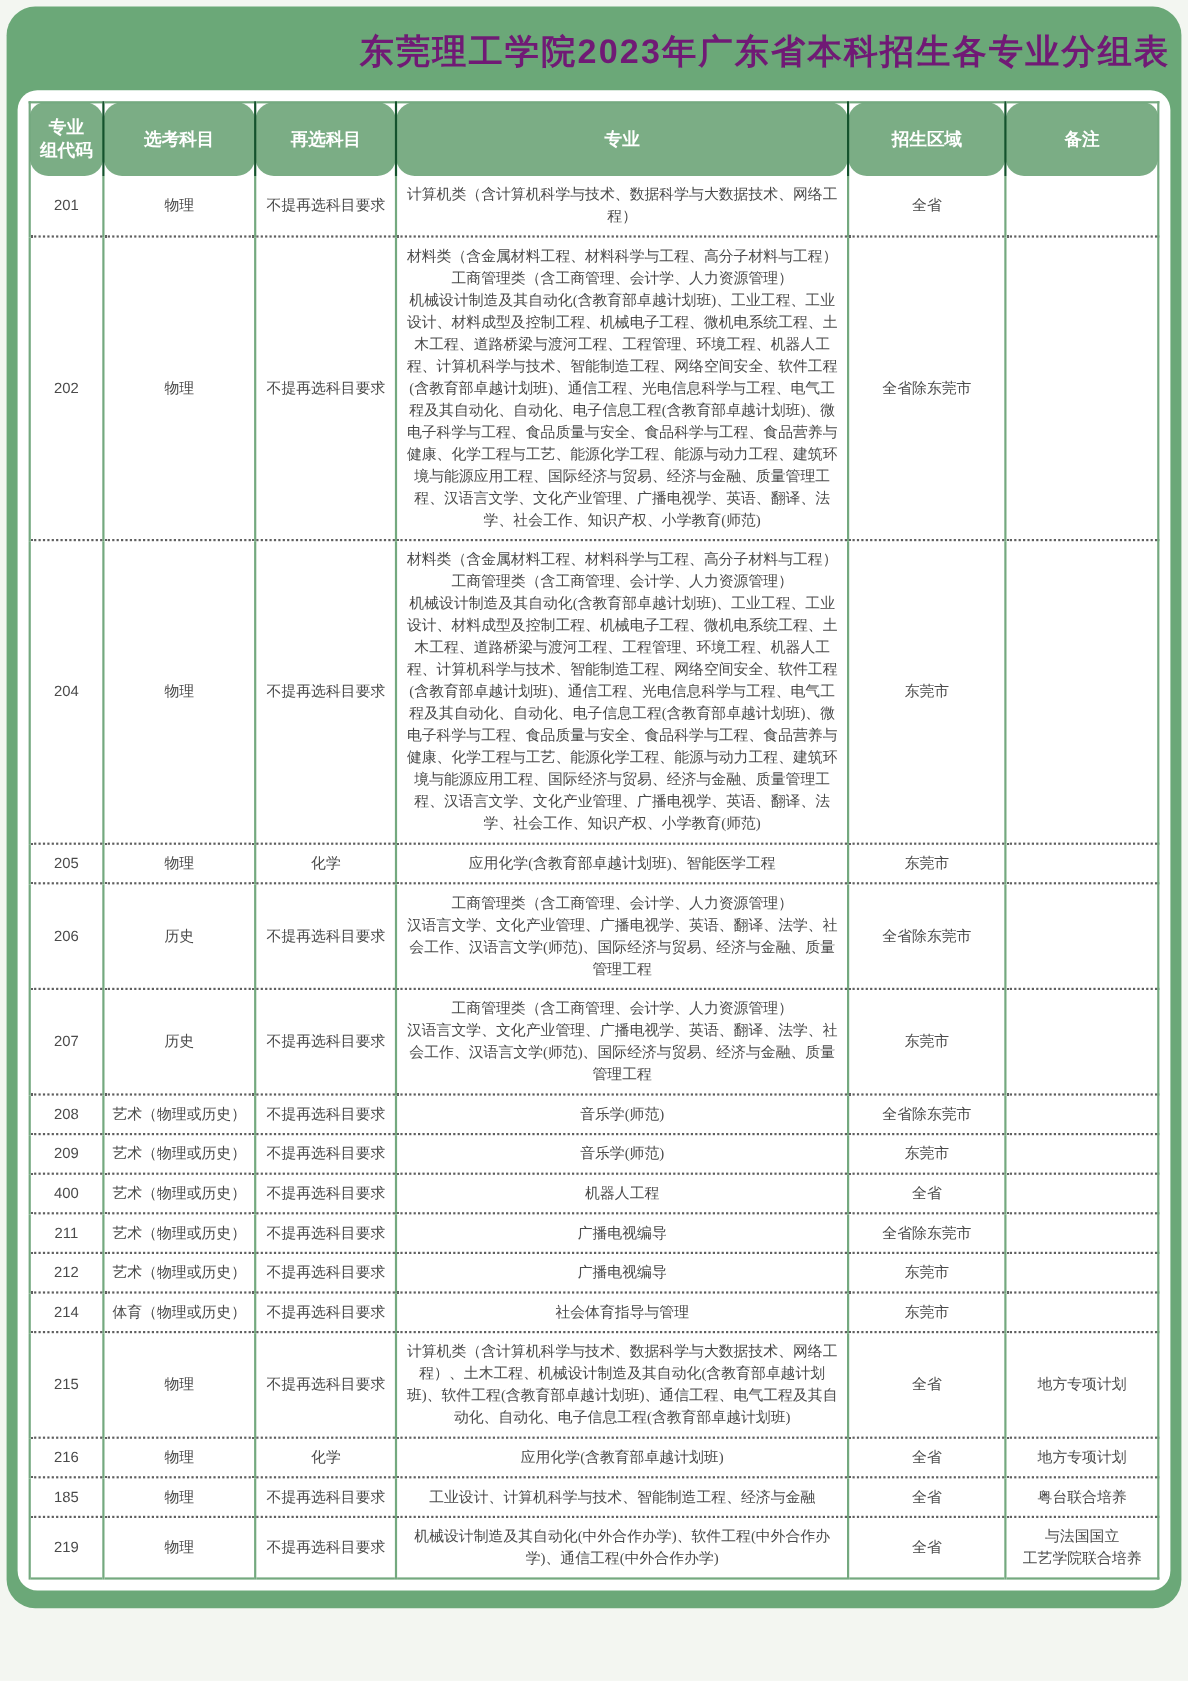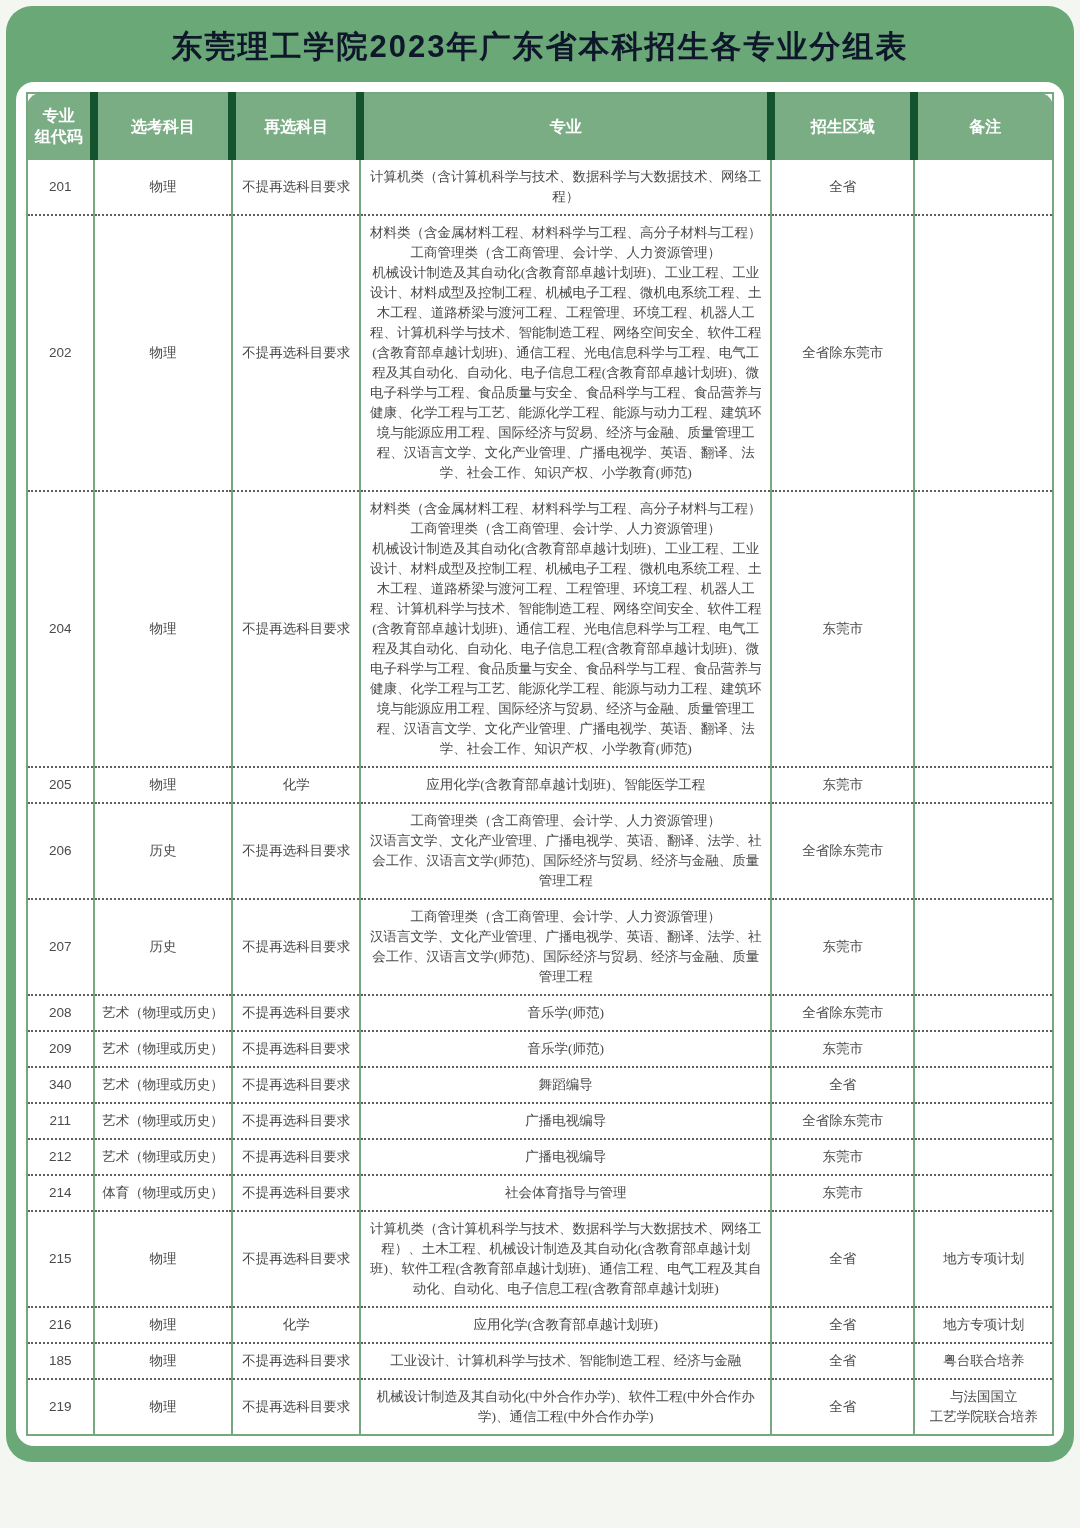--- a/index.html
+++ b/index.html
@@ -10,24 +10,24 @@
     font-family: "Liberation Sans", "DejaVu Sans", sans-serif;
     color: #4a4a4a;
   }
   .outer-card {
     margin: 6px 6px 0 6px;
     background: #6BA878;
     border-radius: 26px;
     padding: 8px 10px 16px 10px;
   }
   .page-title {
-    color: #0f172a;
+    color: #701a75;
     font-size: 31px;
     font-weight: bold;
-    text-align: center;
+    text-align: right;
     letter-spacing: 2px;
     padding: 12px 0 14px 0;
   }
   .inner-card {
     background: #ffffff;
     border-radius: 18px;
     padding: 10px;
   }
   table.group-table {
     width: 100%;
@@ -36,21 +36,22 @@
   }
   table.group-table th {
     background: #7BAD85;
     color: #ffffff;
     font-size: 16px;
     font-weight: bold;
     text-align: center;
     vertical-align: middle;
     padding: 12px 4px;
     white-space: pre-line;
-    border-left: 8px solid #14532d;
+    border-left: 2px solid #14532d;
+    border-radius: 17px;
   }
   table.group-table th:first-child { border-left: none; border-top-left-radius: 14px; }
   table.group-table th:last-child { border-top-right-radius: 14px; }
   table.group-table td {
     font-size: 13.5px;
     line-height: 20px;
     vertical-align: middle;
     padding: 7px 6px;
     white-space: pre-line;
     text-align: center;
@@ -151,24 +152,24 @@
           </tr>
           <tr>
             <td class="col-code">209</td>
             <td class="col-subjects">艺术（物理或历史）</td>
             <td class="col-re">不提再选科目要求</td>
             <td class="col-major">音乐学(师范)</td>
             <td class="col-region">东莞市</td>
             <td class="col-remark"></td>
           </tr>
           <tr>
-            <td class="col-code">340</td>
-            <td class="col-subjects">艺术（物理或历史）</td>
-            <td class="col-re">不提再选科目要求</td>
-            <td class="col-major">舞蹈编导</td>
+            <td class="col-code">400</td>
+            <td class="col-subjects">艺术（物理或历史）</td>
+            <td class="col-re">不提再选科目要求</td>
+            <td class="col-major">机器人工程</td>
             <td class="col-region">全省</td>
             <td class="col-remark"></td>
           </tr>
           <tr>
             <td class="col-code">211</td>
             <td class="col-subjects">艺术（物理或历史）</td>
             <td class="col-re">不提再选科目要求</td>
             <td class="col-major">广播电视编导</td>
             <td class="col-region">全省除东莞市</td>
             <td class="col-remark"></td>

